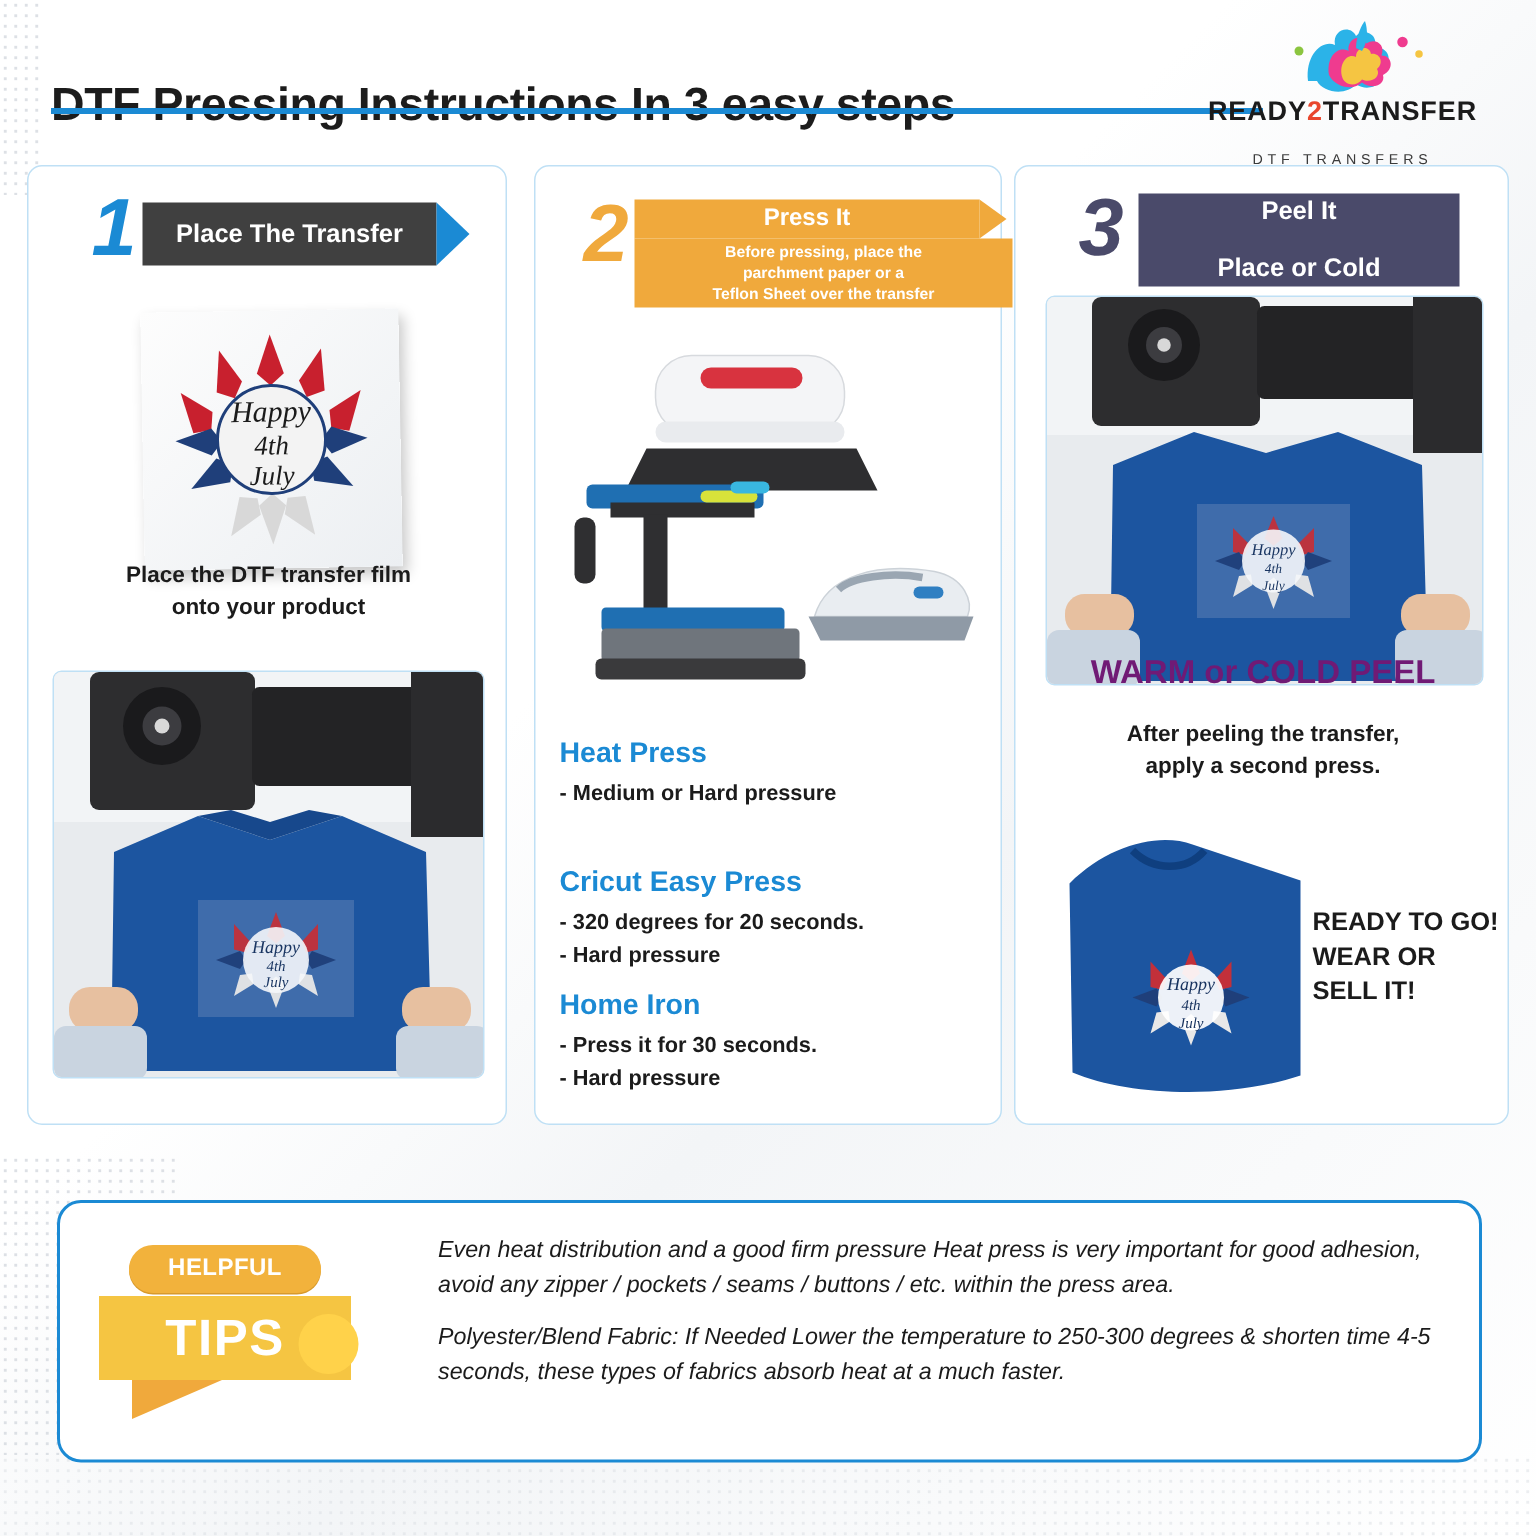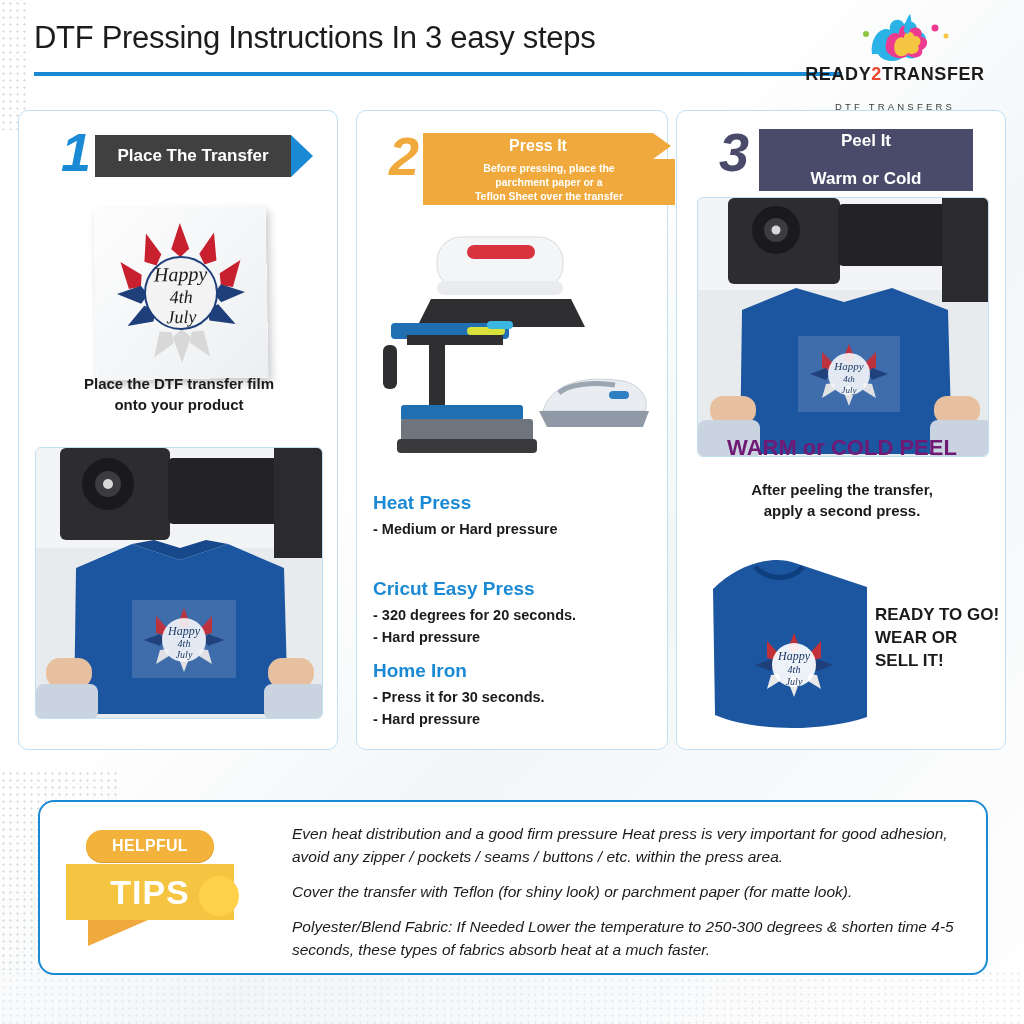--- a/index.html
+++ b/index.html
@@ -25,22 +25,22 @@
   }
   .dots.tl { left: 0; top: 0; width: 26px; height: 130px; }
   .dots.bl { left: 0; top: 770px; width: 120px; height: 200px; }
   .dots.br { left: 0; top: 970px; width: 1024px; height: 54px; }
 
   
   .header {
     position: absolute; left: 34px; top: 18px; width: 956px; height: 74px;
   }
   .title {
-    font-size: 31px; font-weight: normal; color: #1c1c1c;
-    letter-spacing: -0.3px; line-height: 40px;
+    font-size: 31px; font-weight: bold; color: #1c1c1c;
+    letter-spacing: -0.3px; line-height: 40px; margin-top: 32px;
   }
   .title-rule {
     position: absolute; left: 0; top: 54px; width: 808px; height: 4px;
     background: #1b8ad4;
   }
   .logo {
     position: absolute; right: 0; top: -4px; width: 190px; height: 92px;
     text-align: center;
   }
   .logo-splash { position: relative; width: 100%; height: 50px; }
@@ -328,21 +328,21 @@
     <p>- Press it for 30 seconds.</p>
     <p>- Hard pressure</p>
   </div>
 
   <div class="panel" id="panel3">
 
     <div class="step-num" style="left:42px; top:14px; color:#4a4a6a;">3</div>
 
     <div class="ribbon navy" style="left:82px; top:18px; width:214px; height:62px; font-size:17px; flex-direction:column; line-height:22px;">
       <span>Peel It</span>
-      <span>Warm or Cold</span>
+      <span>Place or Cold</span>
     </div>
 
     <div class="photo bordered shirt-photo" style="left:20px; top:86px; width:292px; height:260px;">
       <svg viewBox="0 0 292 260" width="292" height="260">
         <rect width="292" height="260" fill="#e8ebee"></rect>
         <rect x="0" y="0" width="292" height="92" fill="#f2f4f6"></rect>
         <rect x="30" y="0" width="112" height="86" rx="6" fill="#2d2d2f"></rect>
         <circle cx="78" cy="32" r="24" fill="#1a1a1c"></circle>
         <circle cx="78" cy="32" r="12" fill="#3c3c40"></circle>
         <circle cx="78" cy="32" r="4.5" fill="#d8d8d8"></circle>
@@ -416,18 +416,17 @@
 
   <div id="tips">
     <div class="tips-badge">
       <div class="tips-top">HELPFUL</div>
       <div class="tips-banner">TIPS</div>
       <div class="tips-fold"></div>
       <div class="tips-sun"></div>
     </div>
     <div class="tips-text">
       <p>Even heat distribution and a good firm pressure Heat press is very important for good adhesion, avoid any zipper / pockets / seams / buttons / etc. within the press area.</p>
-      <p>Cover the transfer with Teflon (for shiny look) or parchment paper (for matte look).</p>
       <p>Polyester/Blend Fabric: If Needed Lower the temperature to 250-300 degrees &amp; shorten time 4-5 seconds, these types of fabrics absorb heat at a much faster.</p>
     </div>
   </div>
 
 </div>
 
 </body></html>

